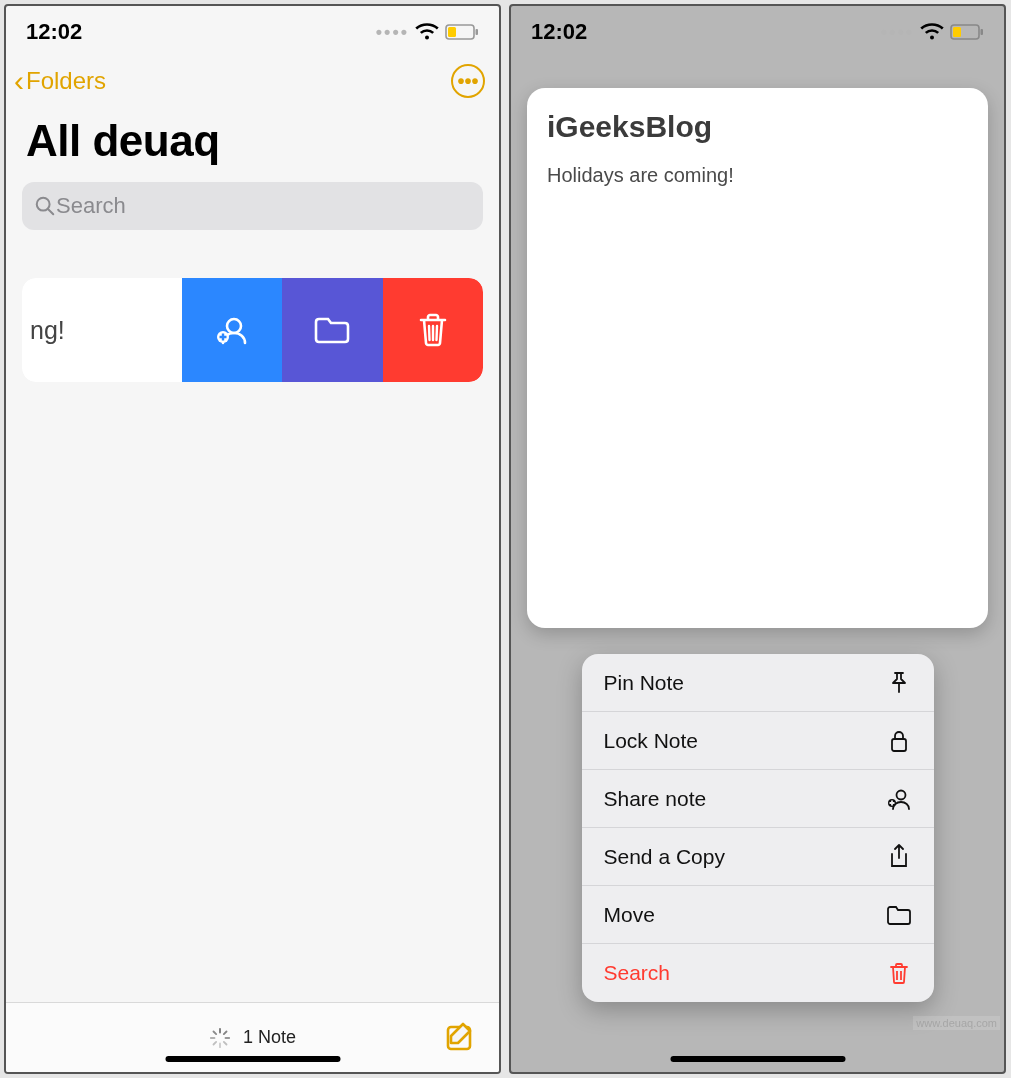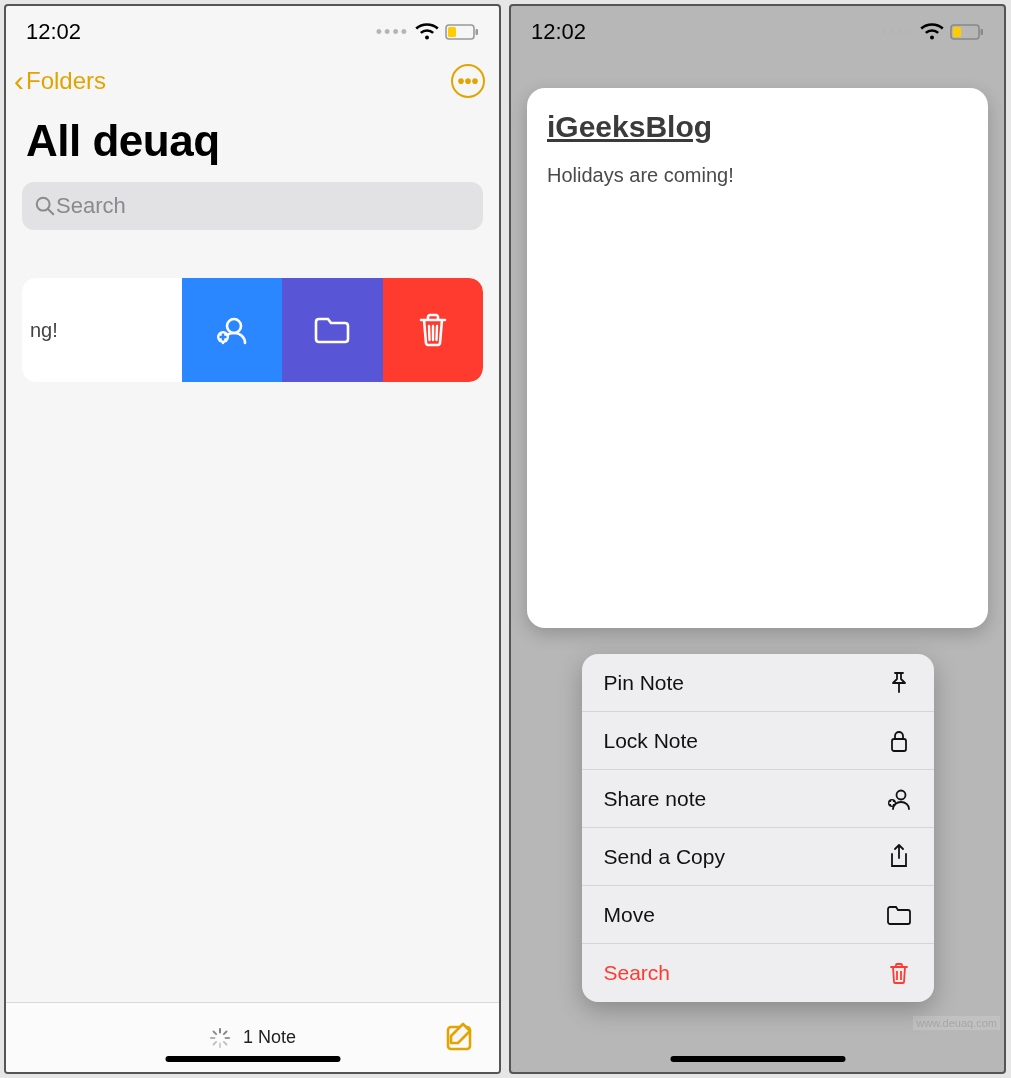--- a/index.html
+++ b/index.html
@@ -1,43 +1,43 @@
 <!DOCTYPE html>
 <html><head>
 <meta charset="utf-8">
 <style>
   * { box-sizing: border-box; margin: 0; padding: 0; font-family: -apple-system, 'Helvetica Neue', Arial, sans-serif; }
   body { background:#e6e6e6; display:flex; gap:8px; padding:4px; }
   .phone { width:497px; height:1070px; background:#f6f6f6; border:2px solid #555; border-radius:4px; position:relative; overflow:hidden; display:flex; flex-direction:column; }
   .phone2 { background:#b7b7b7; }
-  .status-bar { height:52px; display:flex; align-items:center; justify-content:space-between; padding:17px 20px; font-size:22px; font-weight:400; }
+  .status-bar { height:52px; display:flex; align-items:center; justify-content:space-between; padding:17px 20px; font-size:22px; font-weight:700; }
   .status-right { display:flex; align-items:center; gap:6px; }
   .dots { letter-spacing:2px; color:#b5b5b5; font-size:18px; }
   .wifi svg, .battery svg { display:block; }
   .nav-row { display:flex; align-items:center; justify-content:space-between; padding:6px 14px 4px 8px; }
   .back { display:flex; align-items:center; color:#e1a400; font-size:24px; gap:2px; }
   .back-chevron { font-size:30px; line-height:1; }
   .ellipsis-btn { width:34px; height:34px; border:2.5px solid #e1a400; border-radius:50%; color:#e1a400; display:flex; align-items:center; justify-content:center; font-size:20px; font-weight:700; }
   .title { font-size:44px; font-weight:800; padding:14px 20px 10px 20px; letter-spacing:-0.5px; }
   .search { margin:6px 16px 0 16px; height:48px; background:#e2e2e4; border-radius:12px; display:flex; align-items:center; padding:0 12px; color:#8a8a8e; font-size:22px; }
   .search svg { flex-shrink:0; }
   .list-area { flex:1; padding-top:48px; }
   .note-row { height:104px; display:flex; border-radius:14px; overflow:hidden; margin:0 16px; box-shadow:0 0 0 rgba(0,0,0,0);}
-  .note-slide { background:#fff; width:160px; display:flex; align-items:center; padding-left:8px; color:#444; font-size:20px; border-top-left-radius:14px; border-bottom-left-radius:14px;}
+  .note-slide { background:#fff; width:160px; display:flex; align-items:center; padding-left:8px; color:#444; font-size:25px; border-top-left-radius:14px; border-bottom-left-radius:14px;}
   .action { flex:1; display:flex; align-items:center; justify-content:center; color:#fff; }
   .a-share { background:#2b87ff; }
   .a-move { background:#5856d6; }
   .a-delete { background:#ff3b30; border-top-right-radius:14px; border-bottom-right-radius:14px;}
   .toolbar { height:70px; border-top:1px solid #d9d9d9; display:flex; align-items:center; justify-content:center; position:relative; background:#fbfbfb;}
   .toolbar .count { font-size:18px; color:#222; display:flex; align-items:center; gap:12px;}
   .compose { position:absolute; right:22px; color:#e1a400; }
   .home-indicator { width:175px; height:6px; background:#000; border-radius:4px; position:absolute; bottom:10px; left:50%; transform:translateX(-50%);}
   
   .preview-card { background:#fff; margin:30px 16px 0 16px; border-radius:18px; height:540px; padding:22px 20px; box-shadow:0 6px 18px rgba(0,0,0,0.2);}
-  .preview-title { font-size:30px; font-weight:700; color:#3b3b3b; margin-bottom:20px;text-decoration:underline;}
+  .preview-title { font-size:30px; font-weight:700; color:#3b3b3b; margin-bottom:20px;}
   .preview-body { font-size:20px; color:#4a4a4a; }
   .context-menu { margin:26px auto 0 auto; width:352px; background:#eeeef0; border-radius:16px; overflow:hidden; box-shadow:0 8px 24px rgba(0,0,0,0.25);}
   .menu-item { height:58px; display:flex; align-items:center; justify-content:space-between; padding:0 22px 0 22px; font-size:21px; color:#111; border-bottom:1px solid #d5d5d8;}
   .menu-item:last-child { border-bottom:none; color:#ff3b30;}
   .menu-item:last-child svg { stroke:#ff3b30; }
   .menu-icon { width:26px; height:26px; display:flex; align-items:center; justify-content:center;}
   .watermark { position:absolute; right:4px; bottom:42px; color:#999; font-size:11px; opacity:.55; background:rgba(255,255,255,.25); padding:1px 3px;}
 </style>
 </head>
 <body>

